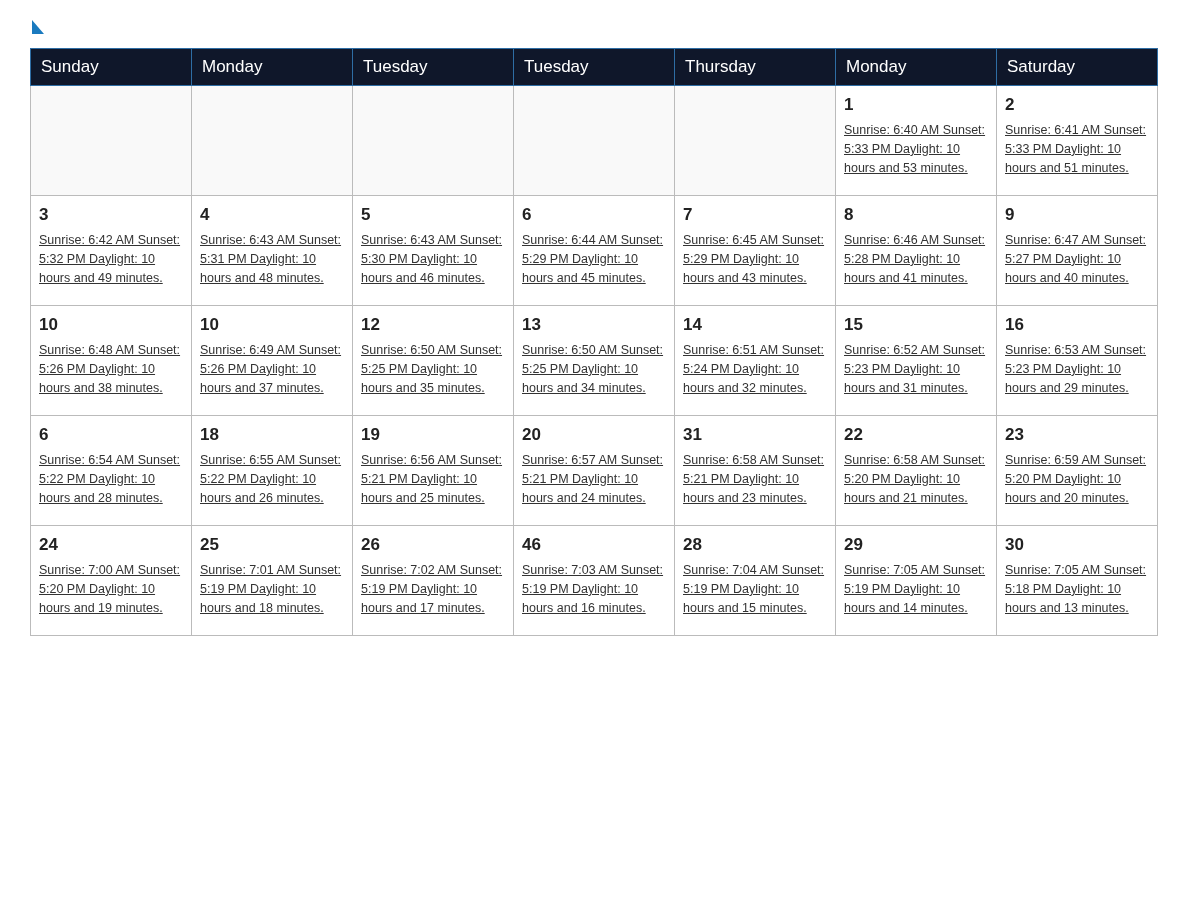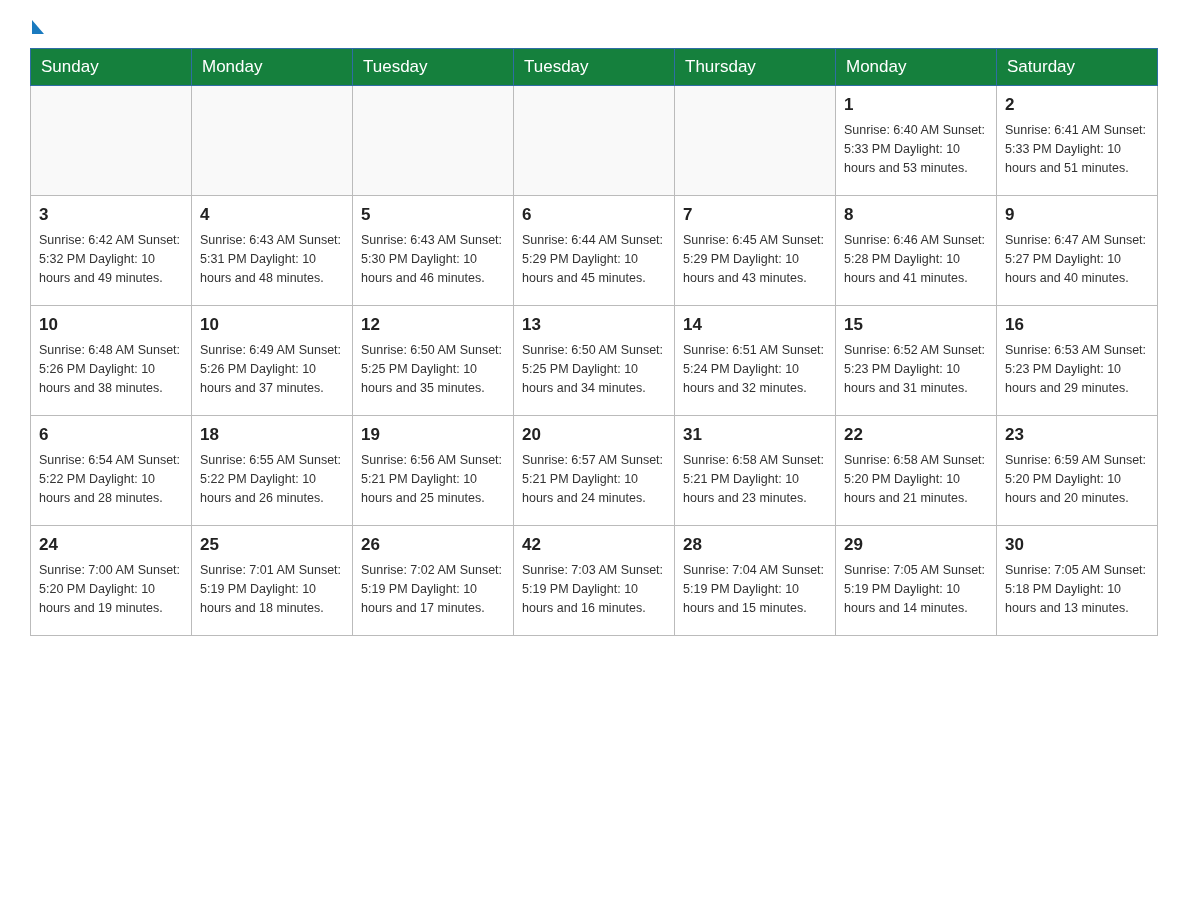--- a/index.html
+++ b/index.html
@@ -28,21 +28,21 @@
       font-size: 22px;
       color: #555;
       margin-top: 4px;
     }
     .calendar-table {
       width: 100%;
       border-collapse: collapse;
       border: 1px solid #999;
     }
     .calendar-table th {
-      background-color: #15803d;
+      background-color: #0f172a;
       color: #fff;
       font-size: 17px;
       font-weight: normal;
       padding: 8px 10px;
       text-align: left;
       border: 1px solid #2e6da4;
     }
     .calendar-table td {
       vertical-align: top;
       padding: 6px 8px;
@@ -57,20 +57,21 @@
       font-size: 17px;
       font-weight: bold;
       color: #222;
       display: block;
       margin-bottom: 3px;
     }
     .day-info {
       font-size: 12.5px;
       color: #333;
       line-height: 1.55;
+      text-decoration: underline;
     }
     .empty-cell {
       background: #f9f9f9;
     }
     tr.week-row td {
       height: 110px;
     }
     
     .logo-wrapper {
       display: flex;
@@ -321,21 +322,21 @@
 and 18 minutes.</div>
         </td>
         <td>
           <span class="day-number">26</span>
           <div class="day-info">Sunrise: 7:02 AM
 Sunset: 5:19 PM
 Daylight: 10 hours
 and 17 minutes.</div>
         </td>
         <td>
-          <span class="day-number">42</span>
+          <span class="day-number">46</span>
           <div class="day-info">Sunrise: 7:03 AM
 Sunset: 5:19 PM
 Daylight: 10 hours
 and 16 minutes.</div>
         </td>
         <td>
           <span class="day-number">28</span>
           <div class="day-info">Sunrise: 7:04 AM
 Sunset: 5:19 PM
 Daylight: 10 hours

